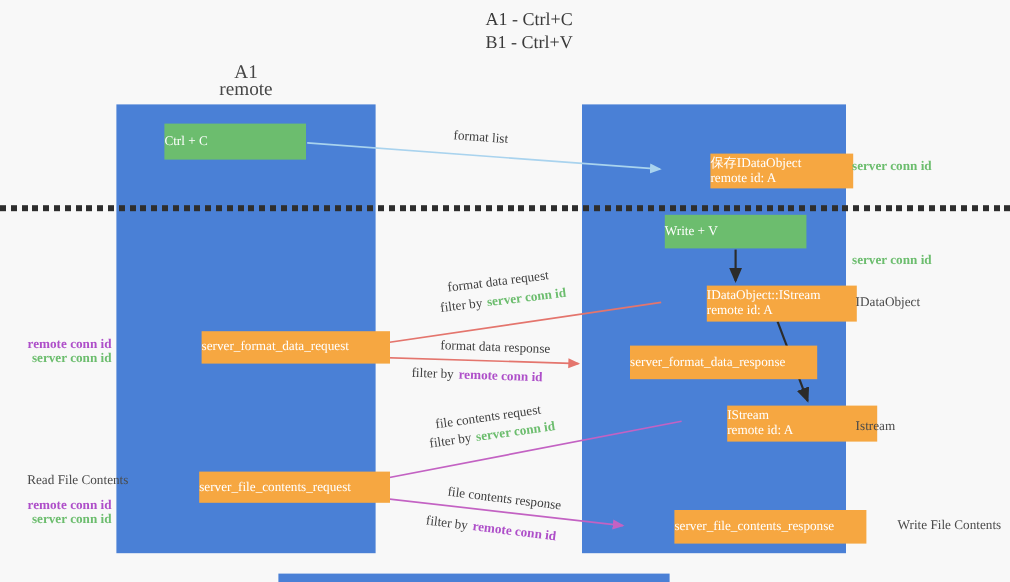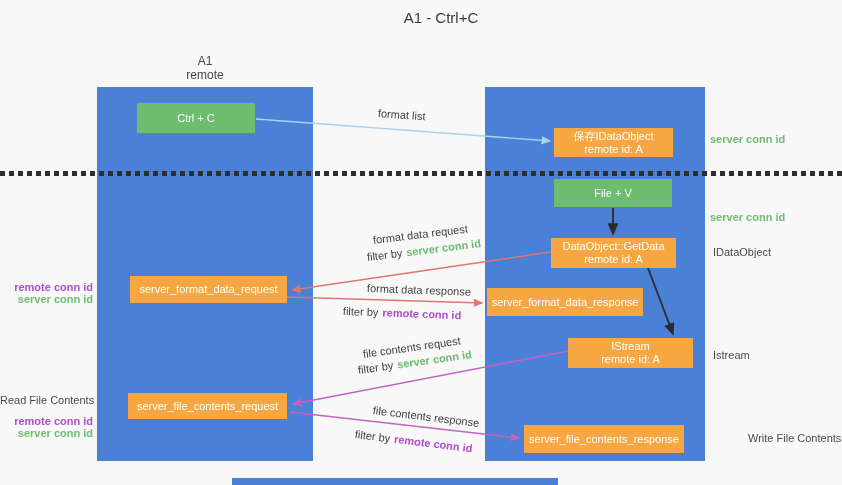--- a/index.html
+++ b/index.html
@@ -1,32 +1,32 @@
 <!DOCTYPE html>
 <html style="--lane_blue: #4a80d6; --box_green: #6cbd6e; --box_orange: #f6a741; --green_text: #6cbd6e; --purple_text: #ae4fc9; --arrow_blue: #a9d3ee; --arrow_red: #e4756d; --arrow_magenta: #c362c3; --arrow_black: #2b2b2b;"><head>
 <meta charset="utf-8">
 <style>
   html,body { margin:0; padding:0; background:#f8f8f8; font-family:"Liberation Sans", sans-serif; }
-  .stage { position:relative; width:842px; height:485px; background:#f8f8f8; overflow:hidden; }
+  .stage { position:relative; width:842px; height:485px; background:#f8f8f8; overflow:hidden;font-family:Liberation Serif, serif; }
 
   .title { position:absolute; left:341px; top:8px; width:200px; text-align:center;
            font-size:15px; line-height:19px; color:#3a3a3a; }
 
-  .lane-header { position:absolute; width:104px; text-align:center; font-size:12px;
+  .lane-header { position:absolute; width:104px; text-align:center; font-size:16px;
                  line-height:14px; color:#464646; }
   .lane { position:absolute; background:var(--lane_blue); }
 
   .dashes { position:absolute; left:0; top:171px; width:842px; height:5px;
             background:repeating-linear-gradient(to right, #2e2e2e 0 5px, transparent 5px 9px); }
 
-  .node { position:absolute; display:flex; flex-direction:column; align-items:center;
+  .node { position:absolute; display:flex; flex-direction:column; align-items:flex-start;
           justify-content:center; color:#ffffff; font-size:11px; line-height:13px;
           text-align:center; white-space:nowrap; }
   .green-box  { background:var(--box_green); }
-  .orange-box { background:var(--box_orange); }
+  .orange-box { background:var(--box_orange);margin-left:38px; }
 
   .lbl { position:absolute; font-size:11px; color:#3f3f3f; white-space:nowrap;
          transform-origin:left center; }
   .side-right { position:absolute; font-size:11px; color:#4a4a4a; white-space:nowrap; }
   .side-left  { position:absolute; left:0; width:93px; text-align:right; font-size:11px;
                 white-space:nowrap; }
   .bold-green  { color:var(--green_text);  font-weight:bold; }
   .bold-purple { color:var(--purple_text); font-weight:bold; }
   .flt > .pre { margin-right:4px; color:#3f3f3f; }
 
@@ -43,20 +43,21 @@
   .bottom-strip { position:absolute; left:232px; top:478px; width:326px; height:7px;
                   background:var(--lane_blue); }
 </style>
 </head>
 <body>
 
 <div class="stage">
 
   <div class="title">
     <div>A1 - Ctrl+C</div>
+    <div>B1 - Ctrl+V</div>
   </div>
 
   <div class="lane-header" style="left:153px; top:54px;">
     <div>A1</div>
     <div>remote</div>
   </div>
 
   <div class="lane" style="left:97px; top:87px; width:216px; height:374px;"></div>
   <div class="lane" style="left:485px; top:87px; width:220px; height:374px;"></div>
 
@@ -89,25 +90,25 @@
   <div class="node green-box" style="left:137px; top:103px; width:118px; height:30px;">
     <div>Ctrl + C</div>
   </div>
 
   <div class="node orange-box" style="left:554px; top:128px; width:119px; height:29px;">
     <div>保存IDataObject</div>
     <div>remote id: A</div>
   </div>
 
   <div class="node green-box" style="left:554px; top:179px; width:118px; height:28px;">
-    <div>File + V</div>
+    <div>Write + V</div>
   </div>
 
   <div class="node orange-box" style="left:551px; top:238px; width:125px; height:30px;">
-    <div>DataObject::GetData</div>
+    <div>IDataObject::IStream</div>
     <div>remote id: A</div>
   </div>
 
   <div class="node orange-box" style="left:487px; top:288px; width:156px; height:28px;">
     <div>server_format_data_response</div>
   </div>
 
   <div class="node orange-box" style="left:130px; top:276px; width:157px; height:27px;">
     <div>server_format_data_request</div>
   </div>
@@ -126,21 +127,21 @@
   </div>
 
   <div class="side-right bold-green" style="left:710px; top:133px;">server conn id</div>
   <div class="side-right bold-green" style="left:710px; top:211px;">server conn id</div>
   <div class="side-right" style="left:713px; top:246px;">IDataObject</div>
   <div class="side-right" style="left:713px; top:349px;">Istream</div>
   <div class="side-right" style="left:748px; top:432px;">Write File Contents</div>
 
   <div class="side-left bold-purple" style="top:281px;">remote conn id</div>
   <div class="side-left bold-green" style="top:293px;">server conn id</div>
-  <div class="side-left" style="top:394px; color:#4a4a4a;">Read File Contents</div>
+  <div class="side-left" style="top:394px; color:#4a4a4a;margin-left:14px;">Read File Contents</div>
   <div class="side-left bold-purple" style="top:415px;">remote conn id</div>
   <div class="side-left bold-green" style="top:427px;">server conn id</div>
 
   <div class="lbl" style="left:378px; top:107px; transform:rotate(4deg);">format list</div>
 
   <div class="lbl" style="left:373px; top:234px; transform:rotate(-7deg);">format data request</div>
   <div class="lbl flt" style="left:367px; top:251px; transform:rotate(-7deg);">
     <span class="pre">filter by</span><span class="bold-green">server conn id</span>
   </div>
 

